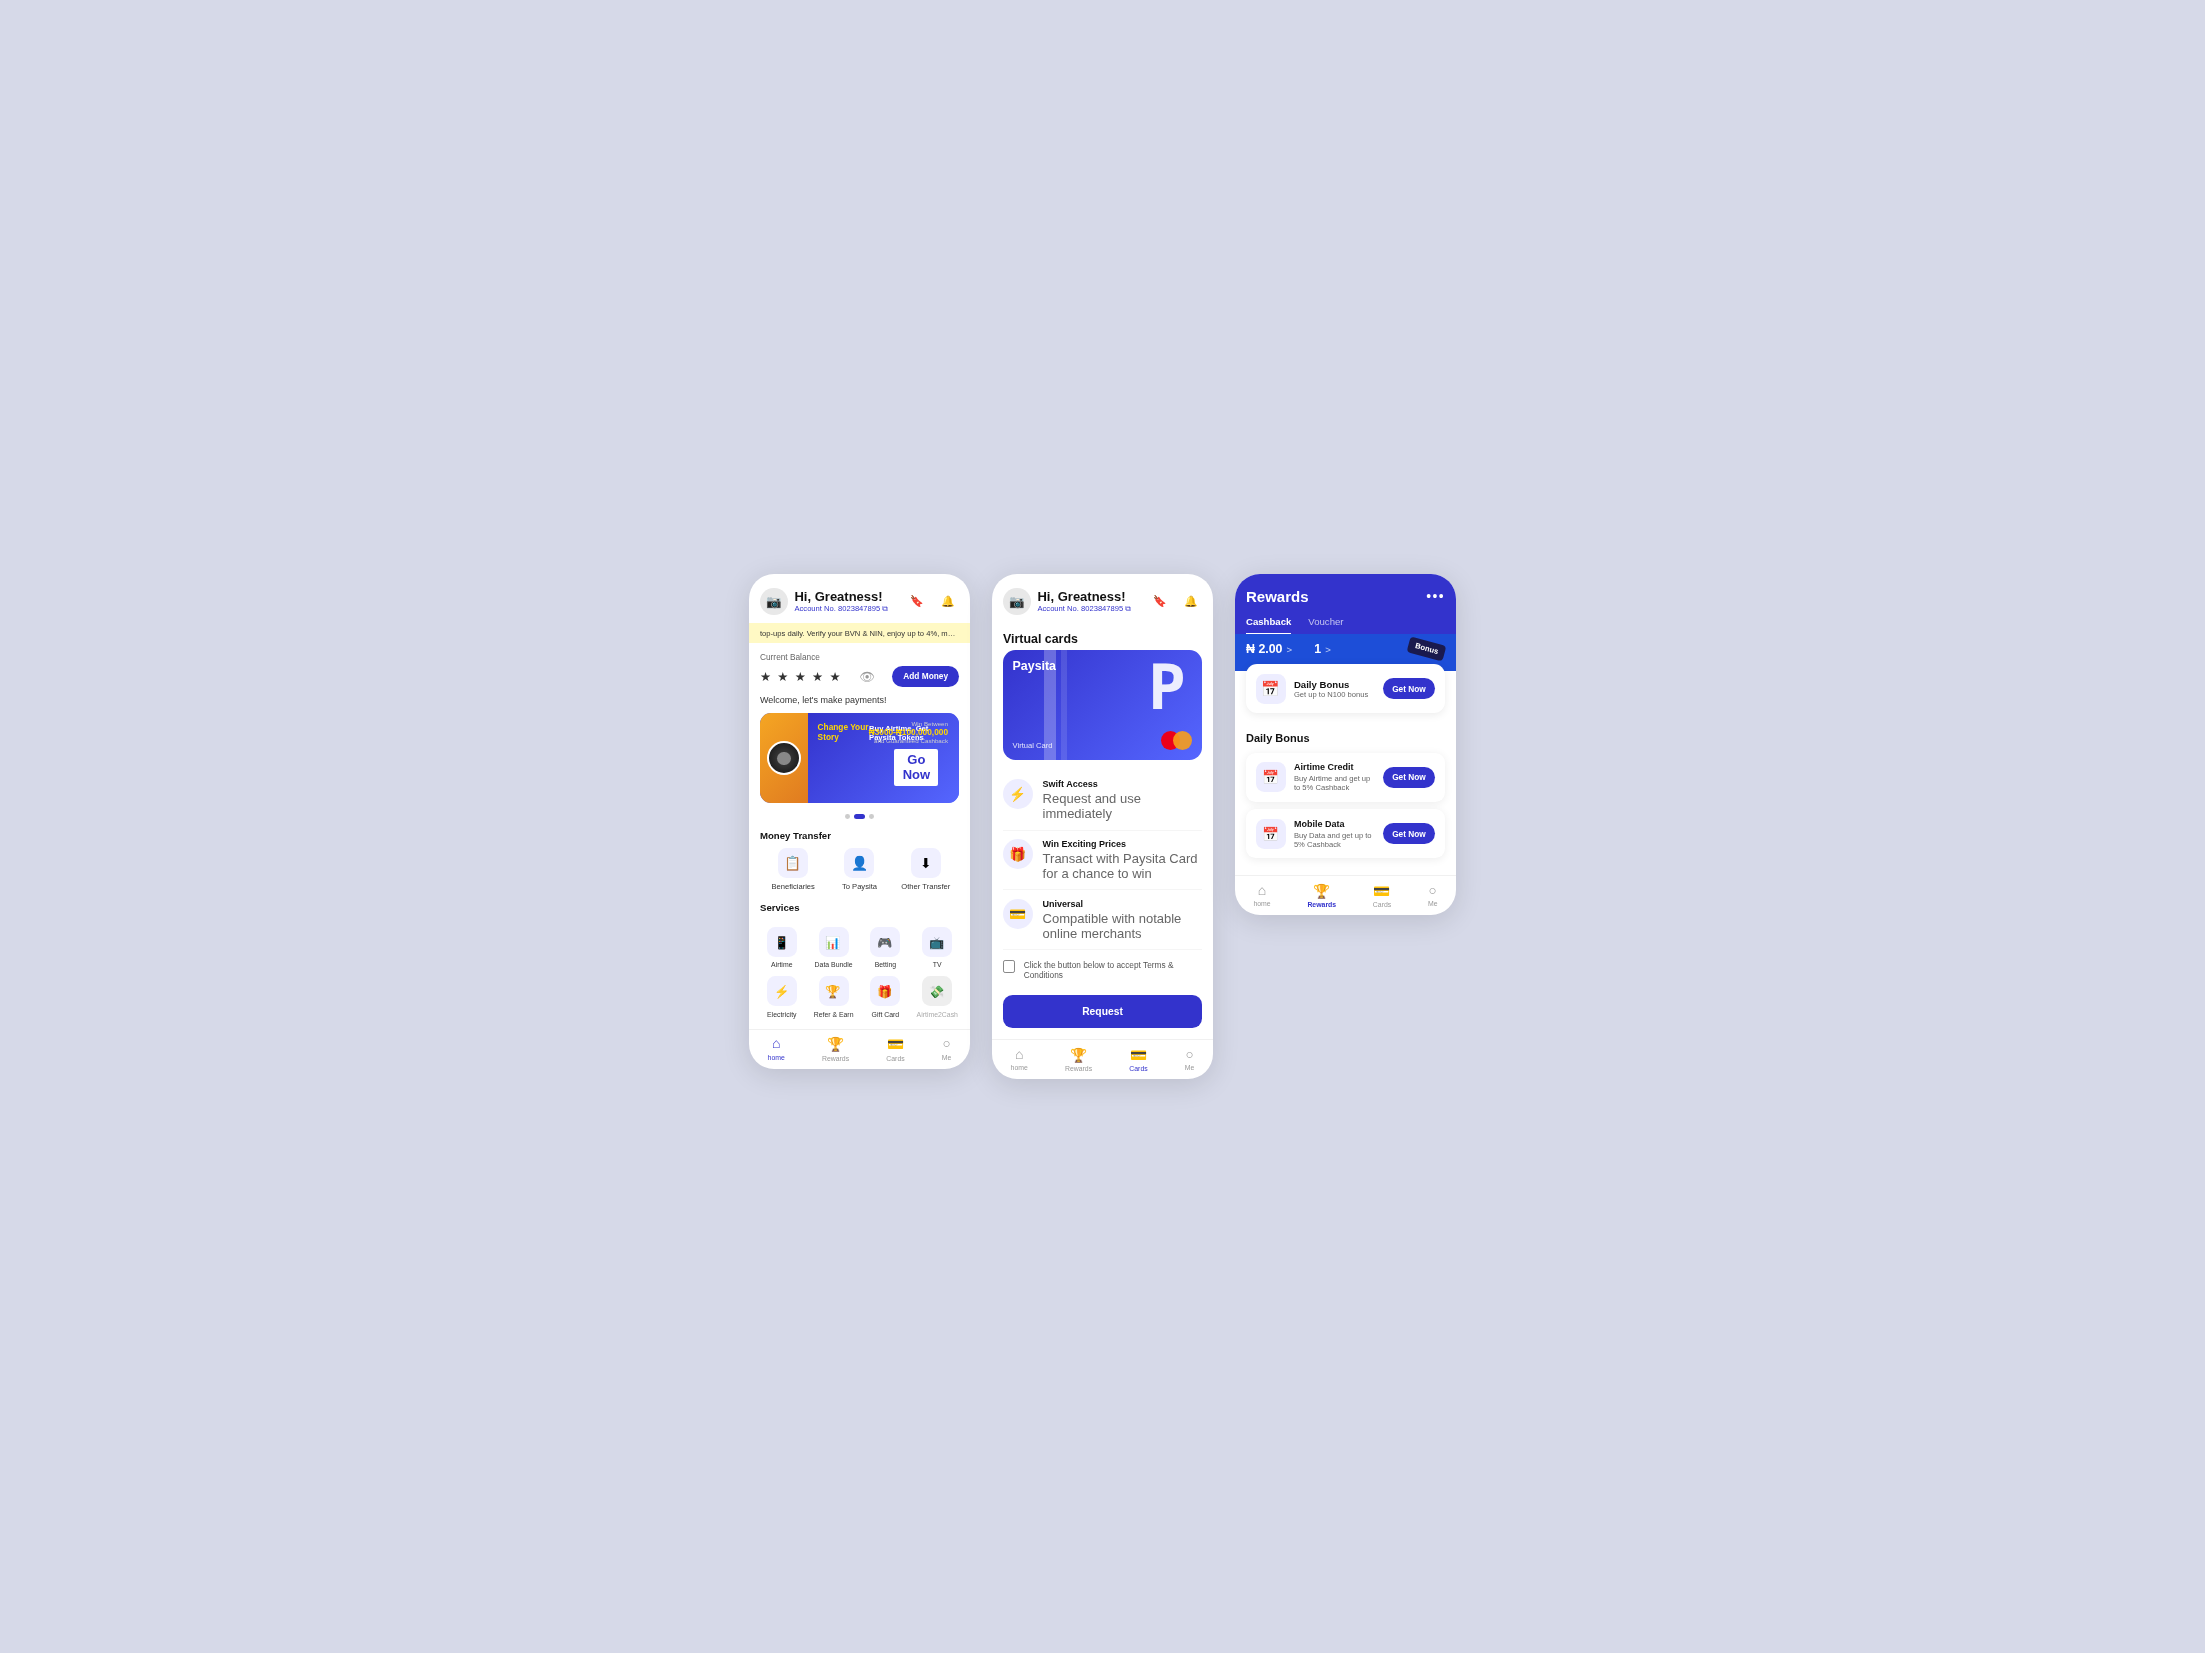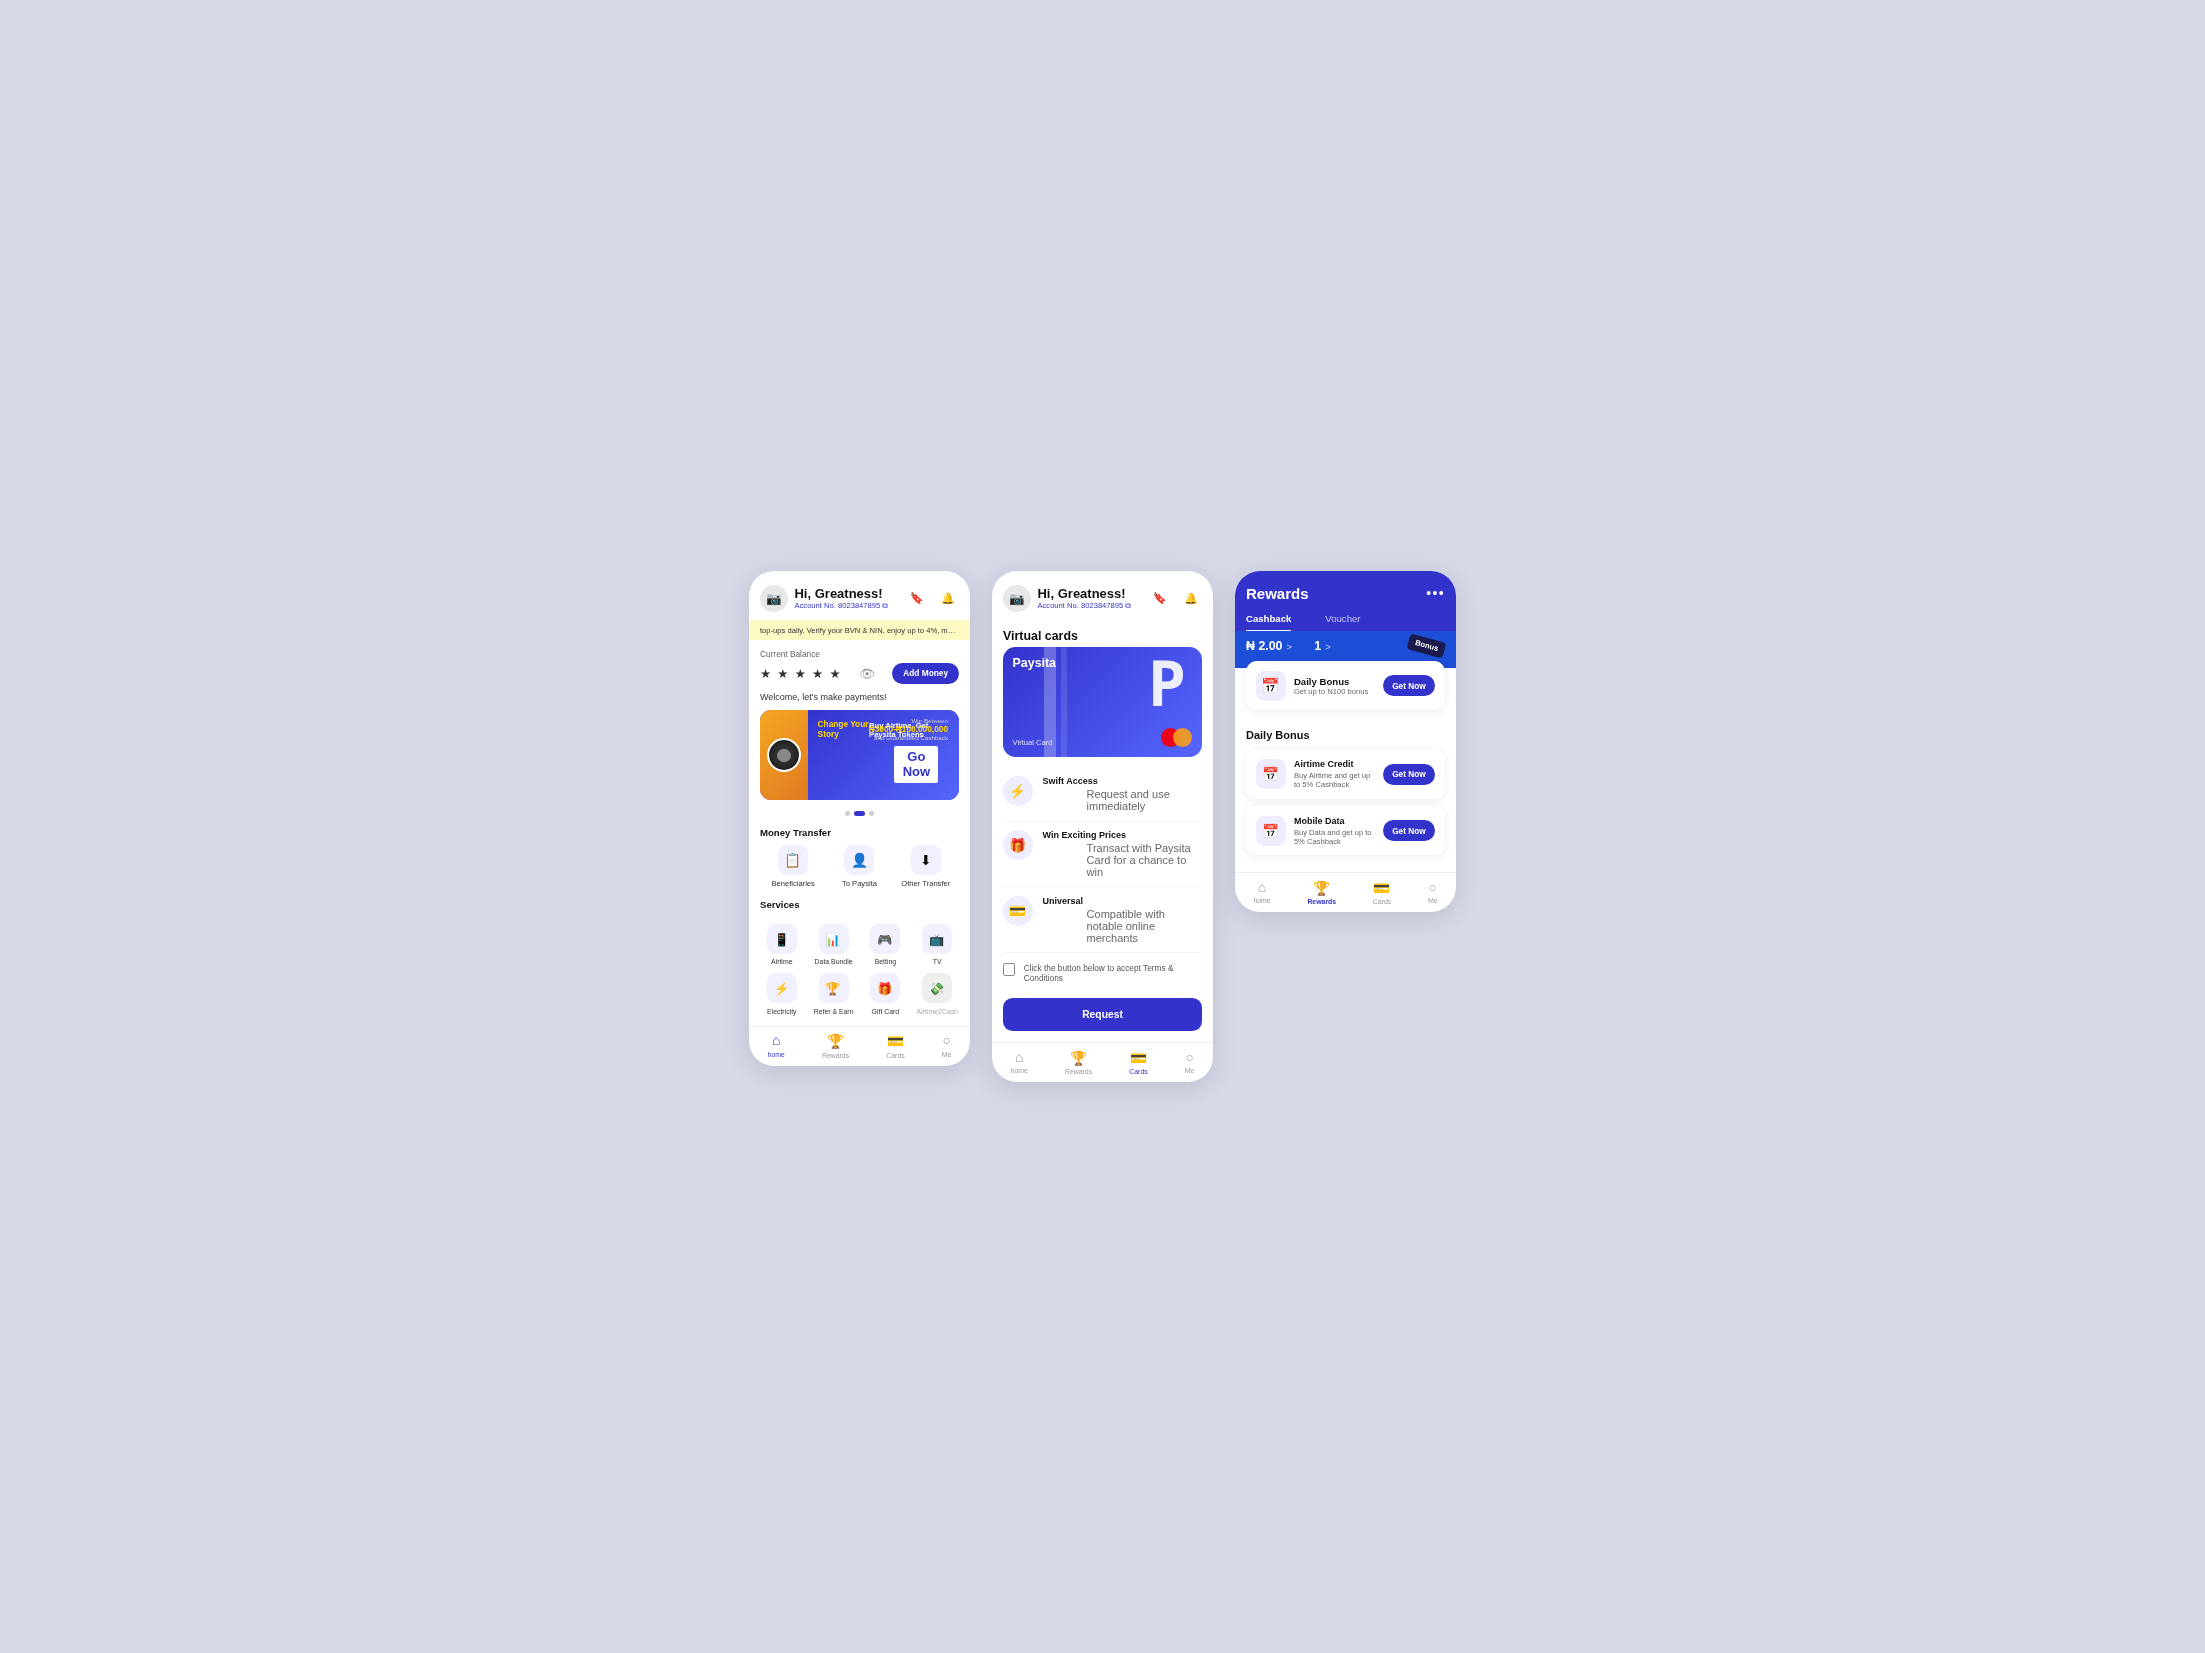--- a/index.html
+++ b/index.html
@@ -144,21 +144,21 @@
     .s2-mc-circle {
       width: 19.3px; height: 19.3px;
       border-radius: 50%;
     }
     .s2-mc-red { background: #EB001B; }
     .s2-mc-yellow { background: #F79E1B; margin-left: -6.9px; opacity: 0.9; }
     .s2-features { padding: 0 11px; }
     .s2-feature-item { display: flex; align-items: flex-start; gap: 9.6px; padding: 8.3px 0; border-bottom: 0.7px solid #f5f5f5; }
     .s2-feature-icon { width: 30px; height: 30px; border-radius: 50%; background: #ededff; display: flex; align-items: center; justify-content: center; font-size: 13.8px; flex-shrink: 0; }
     .s2-feature-text h4 { font-size: 9px; font-weight: 700; color: #111; }
-    .s2-feature-text p { font-size: 11px; color: #666; margin-top: 2.1px; margin-left: 44px; }
+    .s2-feature-text p { font-size: 13px; color: #666; margin-top: 2.1px; }
     .s2-terms-row { display: flex; align-items: flex-start; gap: 8.3px; padding: 9.6px 11px; }
     .s2-checkbox { width: 12.4px; height: 12.4px; border: 1.4px solid #888; border-radius: 2.1px; flex-shrink: 0; margin-top: 0.7px; }
     .s2-terms-text { font-size: 8.3px; color: #555; }
     .s2-request-btn {
       margin: 5.5px 11px 11px;
       background: #3333cc;
       color: #fff;
       border: none;
       border-radius: 9.6px;
       width: calc(100% - 22px);
@@ -169,21 +169,21 @@
     }
     
     .s3-header {
       background: #3333cc;
       padding: 13.8px 11px 0;
       border-radius: 0;
     }
     .s3-header-top { display: flex; justify-content: space-between; align-items: center; margin-bottom: 11px; }
     .s3-title { color: #fff; font-size: 15px; font-weight: 700; }
     .s3-more { color: #fff; font-size: 13.8px; letter-spacing: 1.4px; cursor: pointer; }
-    .s3-tabs { display: flex; gap: 34px; }
+    .s3-tabs { display: flex; gap: 17px; }
     .s3-tab { color: rgba(255,255,255,0.7); font-size: 9.6px; padding-bottom: 6.9px; cursor: pointer; border-bottom: 1.4px solid transparent; }
     .s3-tab.active { color: #fff; border-bottom-color: #fff; font-weight: 700; }
     .s3-balance-row {
       background: #1d4ed8;
       display: flex;
       align-items: center;
       padding: 6.9px 11px 13.8px;
       gap: 22px;
     }
     .s3-balance-item { display: flex; align-items: center; gap: 4.1px; }

